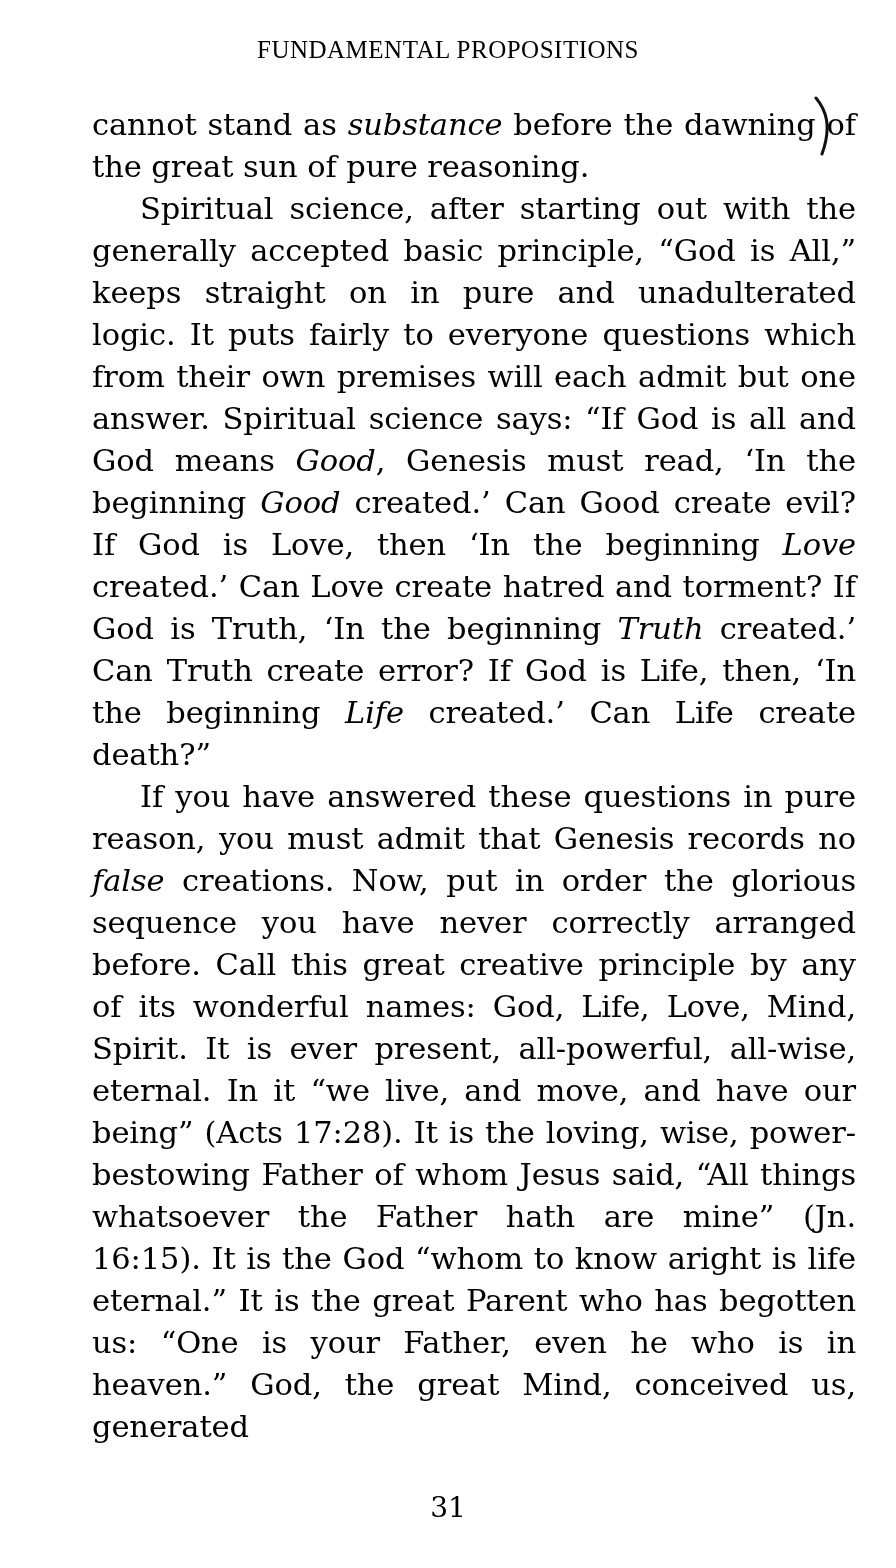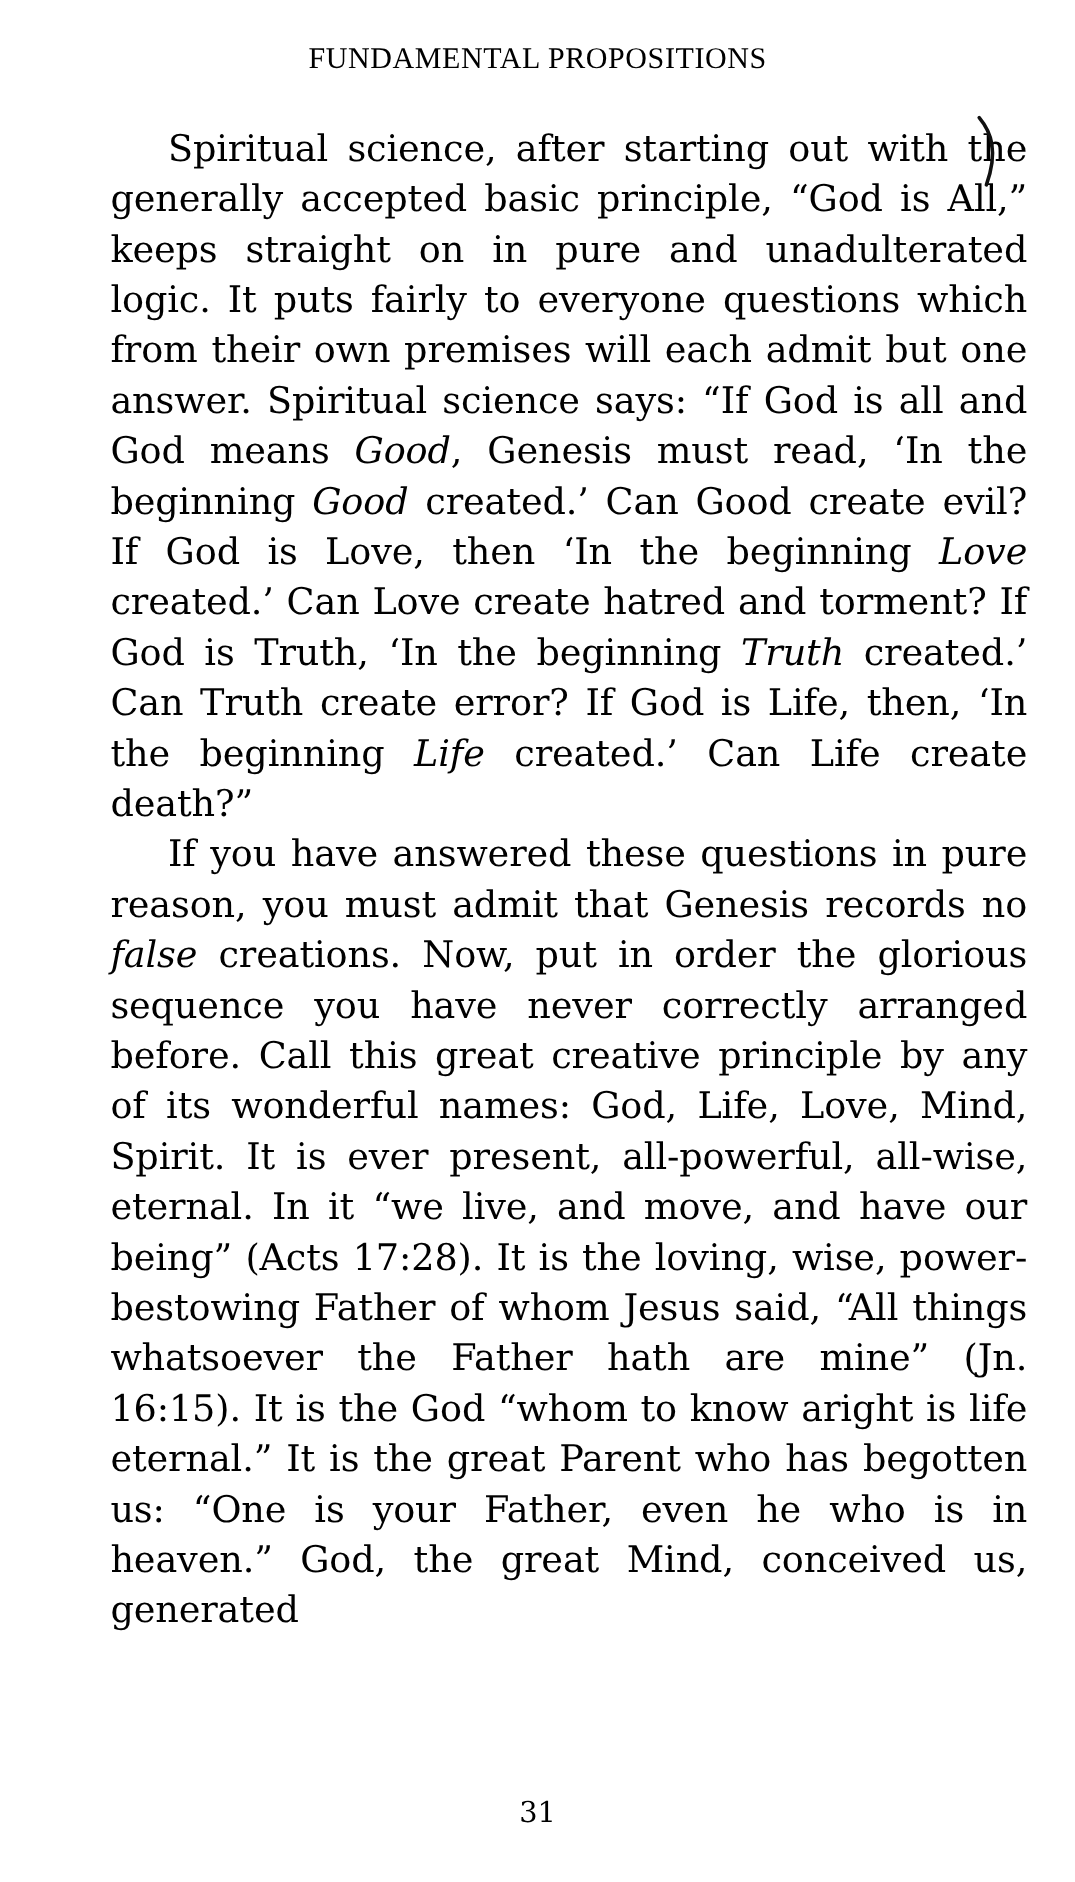--- a/index.html
+++ b/index.html
@@ -51,40 +51,41 @@
   }
   .body-text i {
     font-style: italic;
   }
   .folio {
     position: absolute;
     bottom: 44px;
     left: 0;
     width: 896px;
     text-align: center;
-    font-size: 24px;
+    font-size: 28px;
     font-family: "DejaVu Serif", serif;
   }
   .mark-stroke {
     position: absolute;
     top: 96px;
     left: 812px;
     width: 26px;
     height: 62px;
     pointer-events: none;
   }
 </style>
 </head>
 <body>
 
 <div class="page">
 
   <div class="running-head">FUNDAMENTAL PROPOSITIONS</div>
 
   <div class="body-text">
+    <p class="indent-none">cannot stand as <i>substance</i> before the dawning of the great sun of pure reasoning.</p>
     <p class="indent">Spiritual science, after starting out with the generally accepted basic principle, “God is All,” keeps straight on in pure and unadulterated logic. It puts fairly to everyone questions which from their own premises will each admit but one answer. Spiritual science says: “If God is all and God means <i>Good</i>, Genesis must read, ‘In the beginning <i>Good</i> created.’ Can Good create evil? If God is Love, then ‘In the beginning <i>Love</i> created.’ Can Love create hatred and torment? If God is Truth, ‘In the beginning <i>Truth</i> created.’ Can Truth create error? If God is Life, then, ‘In the beginning <i>Life</i> created.’ Can Life create death?”</p>
     <p class="indent">If you have answered these questions in pure reason, you must admit that Genesis records no <i>false</i> creations. Now, put in order the glorious sequence you have never correctly arranged before. Call this great creative principle by any of its wonderful names: God, Life, Love, Mind, Spirit. It is ever present, all-powerful, all-wise, eternal. In it “we live, and move, and have our being” (Acts 17:28). It is the loving, wise, power-bestowing Father of whom Jesus said, “All things whatsoever the Father hath are mine” (Jn. 16:15). It is the God “whom to know aright is life eternal.” It is the great Parent who has begotten us: “One is your Father, even he who is in heaven.” God, the great Mind, conceived us, generated</p>
   </div>
 
   <svg class="mark-stroke" viewBox="0 0 26 62">
     <path d="M4 2 C14 14, 20 30, 10 58" stroke="#111" stroke-width="3" fill="none" stroke-linecap="round"></path>
   </svg>
 
   <div class="folio">31</div>
 

